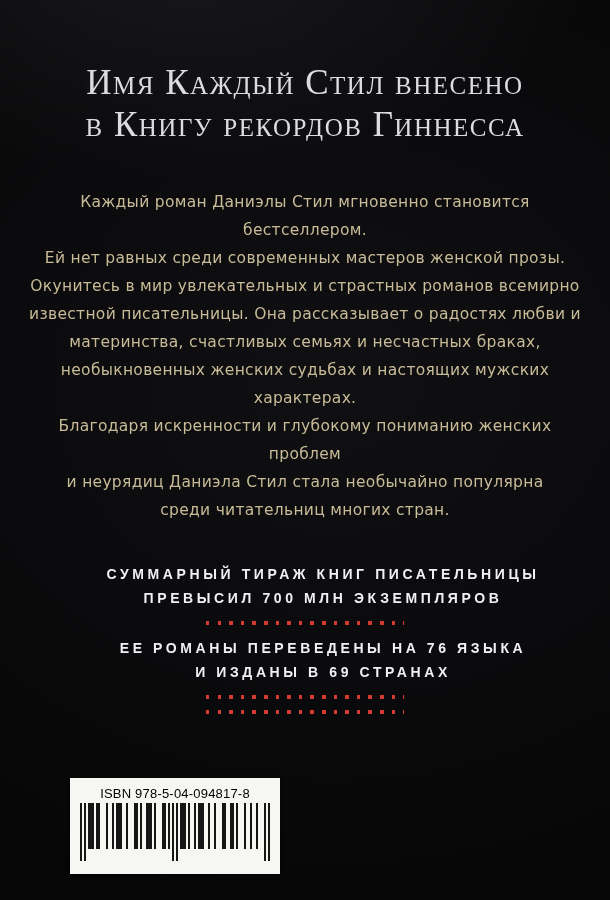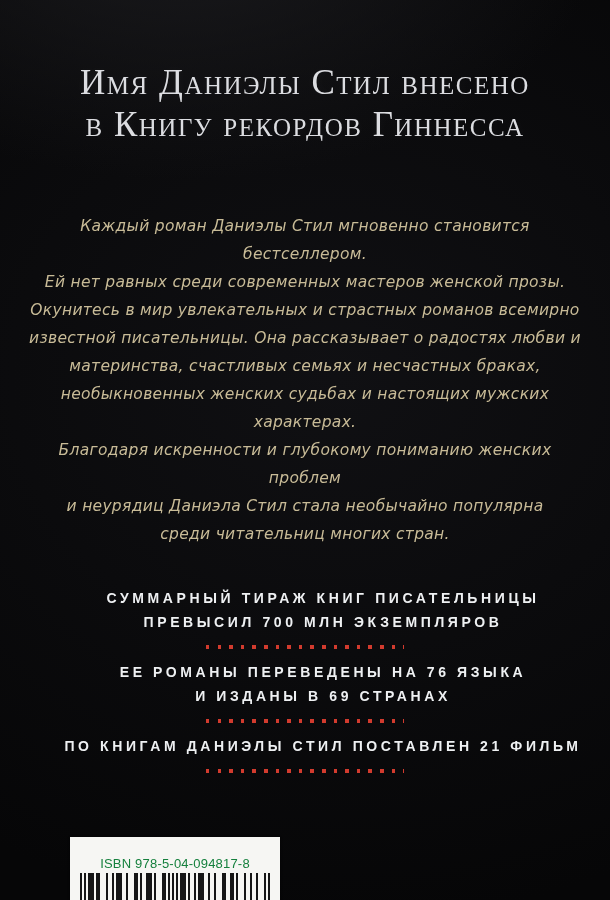--- a/index.html
+++ b/index.html
@@ -20,29 +20,28 @@
     font-family:"Liberation Serif", serif;
     font-variant:small-caps;
     font-size:35px;
     line-height:42px;
     letter-spacing:1.5px;
     color:var(--c-title,#dcdde1);
     text-shadow:0 0 10px rgba(255,255,255,.06);
   }
 
   .description{
-    margin:66px auto 0;
+    margin:42px auto 0;
     width:560px;
     text-align:center;
     font-family:"DejaVu Sans", sans-serif;
     font-size:15.5px;
     line-height:28px;
     letter-spacing:.3px;
     color:var(--c-paragraph,#c8bb97);
-    font-style:italic;
   }
 
   .stats{margin-top:38px;text-align:center;}
   .stat{
     font-family:"Liberation Sans", sans-serif;
     font-weight:bold;
     font-size:14px;
     line-height:24px;
     letter-spacing:3.6px;
     color:var(--c-stats,#eef0f2);
@@ -57,52 +56,51 @@
 
   .bottom-row{position:relative;margin-top:62px;height:110px;}
   .barcode-panel{
     position:absolute;left:70px;top:2px;
     width:210px;height:96px;
     background:#f6f6f3;
     display:flex;flex-direction:column;align-items:center;
     box-shadow:0 0 2px rgba(0,0,0,.6);
   }
   .isbn-label{
-    margin-top:19px;
+    margin-top:8px;
     font-size:13px;letter-spacing:.2px;
-    color:#15803d;
+    color:#000000;
     font-family:"Liberation Sans", sans-serif;
   }
   .ean-wrap{position:relative;width:190px;height:68px;margin-top:2px;}
   .ean-wrap svg{position:absolute;left:0;top:0;fill:#161616;}
 </style>
 </head>
 <body style="--c-bg: #060607; --c-title: #dcdde1; --c-paragraph: #c8bb97; --c-stats: #eef0f2; --c-accent: #d23b2e;">
 
-<div class="headline multiline">Имя Даниэлы Стил внесено
+<div class="headline multiline">Имя Каждый Стил внесено
 в Книгу рекордов Гиннесса</div>
 
 <div class="description multiline">Каждый роман Даниэлы Стил мгновенно становится бестселлером.
 Ей нет равных среди современных мастеров женской прозы.
 Окунитесь в мир увлекательных и страстных романов всемирно
 известной писательницы. Она рассказывает о радостях любви и
 материнства, счастливых семьях и несчастных браках,
 необыкновенных женских судьбах и настоящих мужских характерах.
 Благодаря искренности и глубокому пониманию женских проблем
 и неурядиц Даниэла Стил стала необычайно популярна
 среди читательниц многих стран.</div>
 
 <div class="stats">
   <div class="stat multiline">СУММАРНЫЙ ТИРАЖ КНИГ ПИСАТЕЛЬНИЦЫ
 ПРЕВЫСИЛ 700 МЛН ЭКЗЕМПЛЯРОВ</div>
   <div class="dotted-sep"></div>
   <div class="stat multiline">ЕЕ РОМАНЫ ПЕРЕВЕДЕНЫ НА 76 ЯЗЫКА
 И ИЗДАНЫ В 69 СТРАНАХ</div>
   <div class="dotted-sep"></div>
-  <div class="stat multiline">ПО КНИГАМ ДАНИЭЛЫ СТИЛ ПОСТАВЛЕН 21 ФИЛЬМ</div>
   <div class="dotted-sep"></div>
 </div>
 
 <div class="bottom-row">
 
   <div class="barcode-panel">
     <div class="isbn-label">ISBN 978-5-04-094817-8</div>
     <div class="ean-wrap">
       <svg id="ean-svg" width="190" height="58" viewBox="0 0 190 58">
           <rect x="0" y="0" width="2" height="58"></rect>

